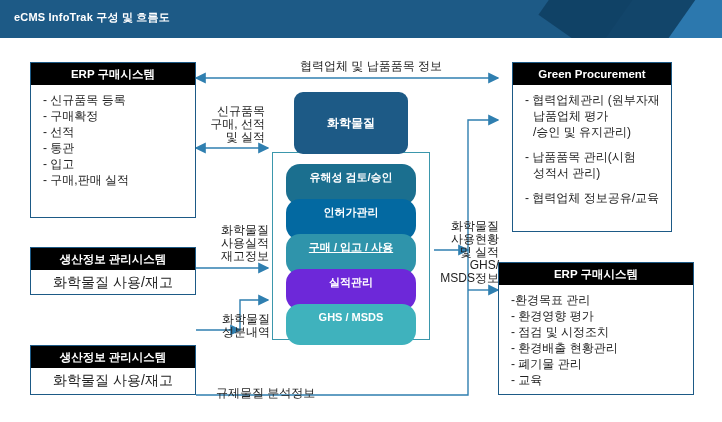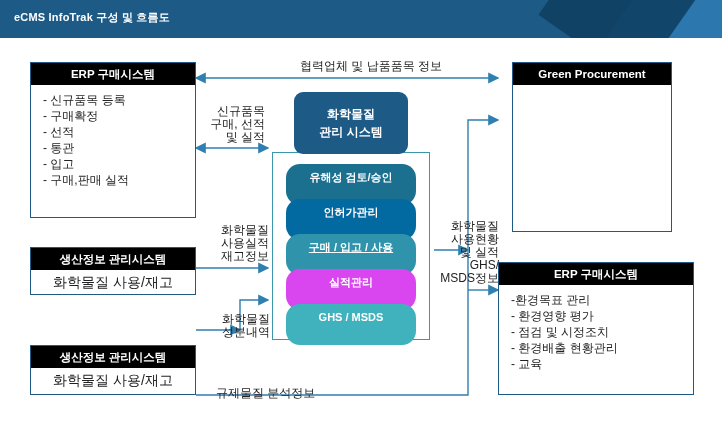--- a/index.html
+++ b/index.html
@@ -192,54 +192,62 @@
       <div class="li">- 구매확정</div>
       <div class="li">- 선적</div>
       <div class="li">- 통관</div>
       <div class="li">- 입고</div>
       <div class="li">- 구매,판매 실적</div>
     </div>
   </div>
 
   <div class="box" style="left:512px; top:62px; width:160px; height:170px;">
     <div class="box-title">Green Procurement</div>
+    <div class="box-body">
+      <div class="li">- 협력업체관리 (원부자재</div>
+      <div class="li" style="padding-left:8px;">납품업체 평가</div>
+      <div class="li" style="padding-left:8px;">/승인 및 유지관리)</div>
+      <div class="li gap">- 납품품목 관리(시험</div>
+      <div class="li" style="padding-left:8px;">성적서 관리)</div>
+      <div class="li gap">- 협력업체 정보공유/교육</div>
+    </div>
   </div>
 
   <div class="box" style="left:30px; top:247px; width:166px; height:48px;">
     <div class="box-title">생산정보 관리시스템</div>
     <div class="box-body box-body-center">화학물질 사용/재고</div>
   </div>
 
   <div class="box" style="left:30px; top:345px; width:166px; height:50px;">
     <div class="box-title">생산정보 관리시스템</div>
     <div class="box-body box-body-center">화학물질 사용/재고</div>
   </div>
 
   <div class="box" style="left:498px; top:262px; width:196px; height:133px;">
     <div class="box-title">ERP 구매시스템</div>
     <div class="box-body">
       <div class="li">-환경목표 관리</div>
       <div class="li">- 환경영향 평가</div>
       <div class="li">- 점검 및 시정조치</div>
       <div class="li">- 환경배출 현황관리</div>
+      <div class="li">- 폐기물 관리</div>
       <div class="li">- 교육</div>
     </div>
   </div>
 
   <div class="center-panel"></div>
 
   <div class="center-head">
     <span>화학물질</span>
-    <span>관리 시스템</span>
   </div>
 
   <div class="pill" style="top:164px; background:#1b6f8f;">유해성 검토/승인</div>
   <div class="pill" style="top:199px; background:#0369a1;">인허가관리</div>
   <div class="pill" style="top:234px; background:#2f94ab;text-decoration:underline;">구매 / 입고 / 사용</div>
-  <div class="pill" style="top:269px; background:#d946ef;">실적관리</div>
+  <div class="pill" style="top:269px; background:#6d28d9;">실적관리</div>
   <div class="pill" style="top:304px; background:#3fb2bd;">GHS / MSDS</div>
 
   <div class="wire-label" style="left:300px; top:60px;">협력업체 및 납품품목 정보</div>
 
   <div class="wire-label multi" style="left:207px; top:105px; width:58px;">신규품목<br>구매, 선적<br>및 실적</div>
 
   <div class="wire-label multi" style="left:207px; top:224px; width:62px;">화학물질<br>사용실적<br>재고정보</div>
 
   <div class="wire-label multi" style="left:212px; top:313px; width:58px;">화학물질<br>성분내역</div>
 

